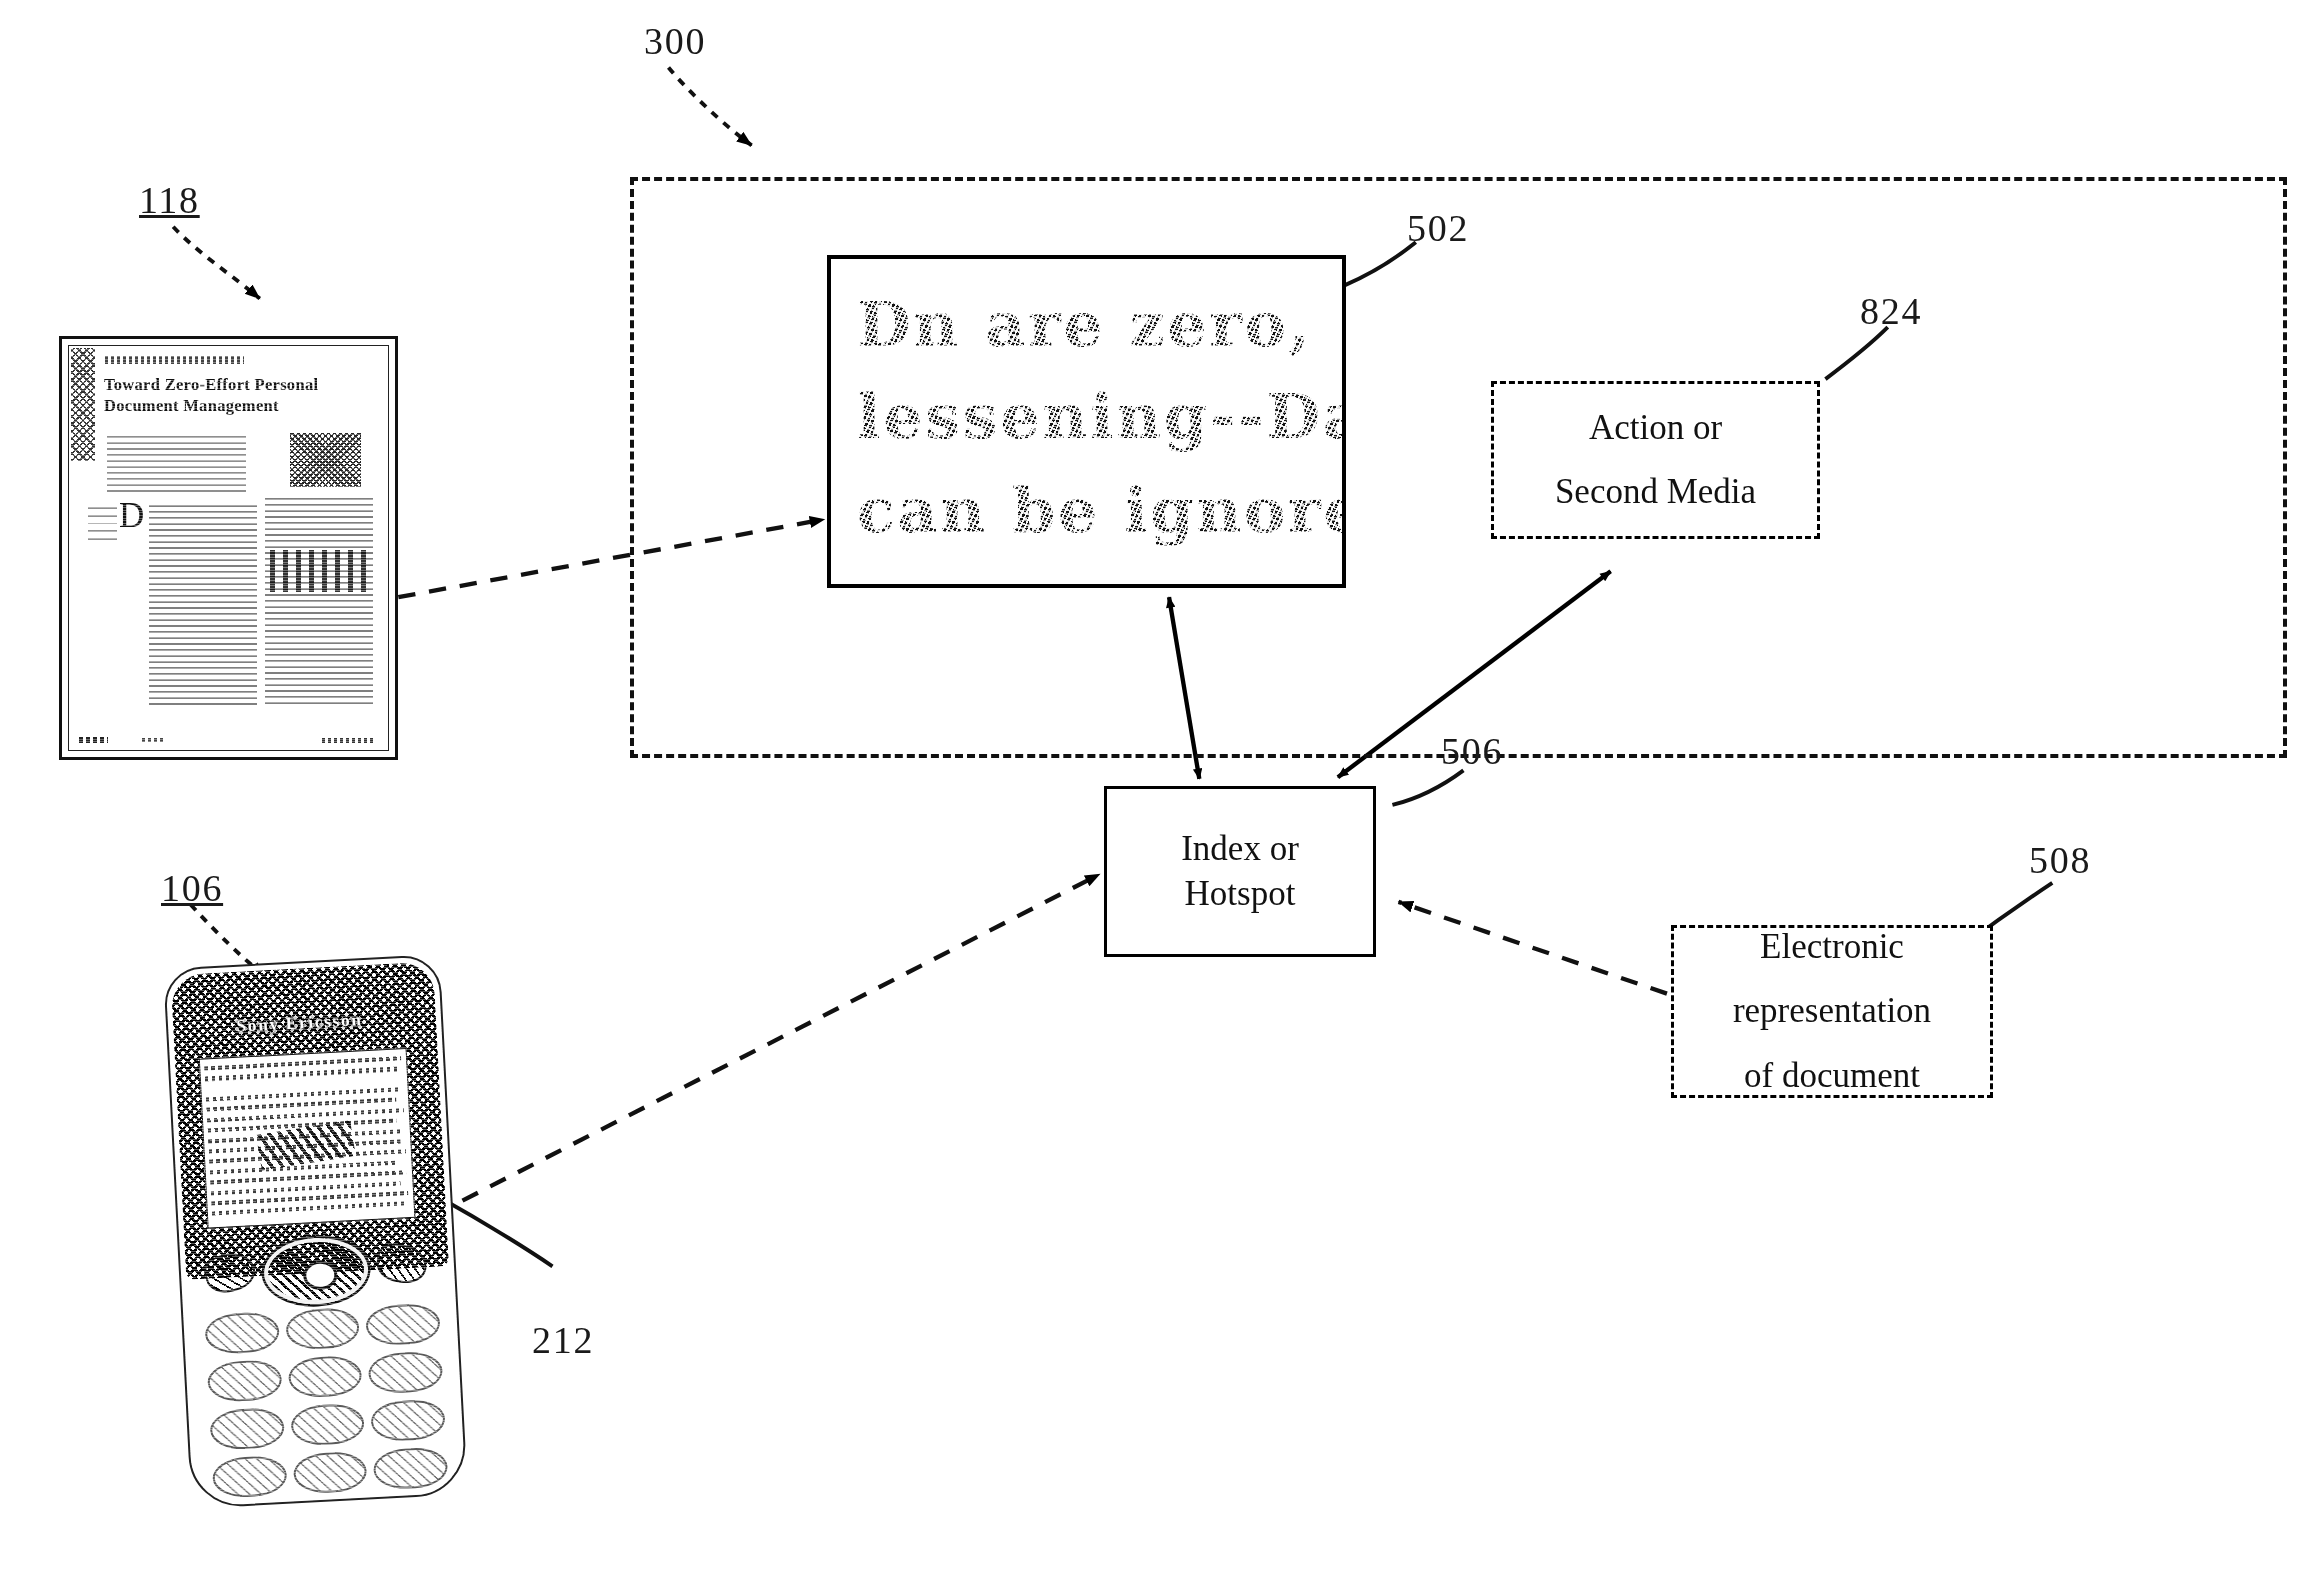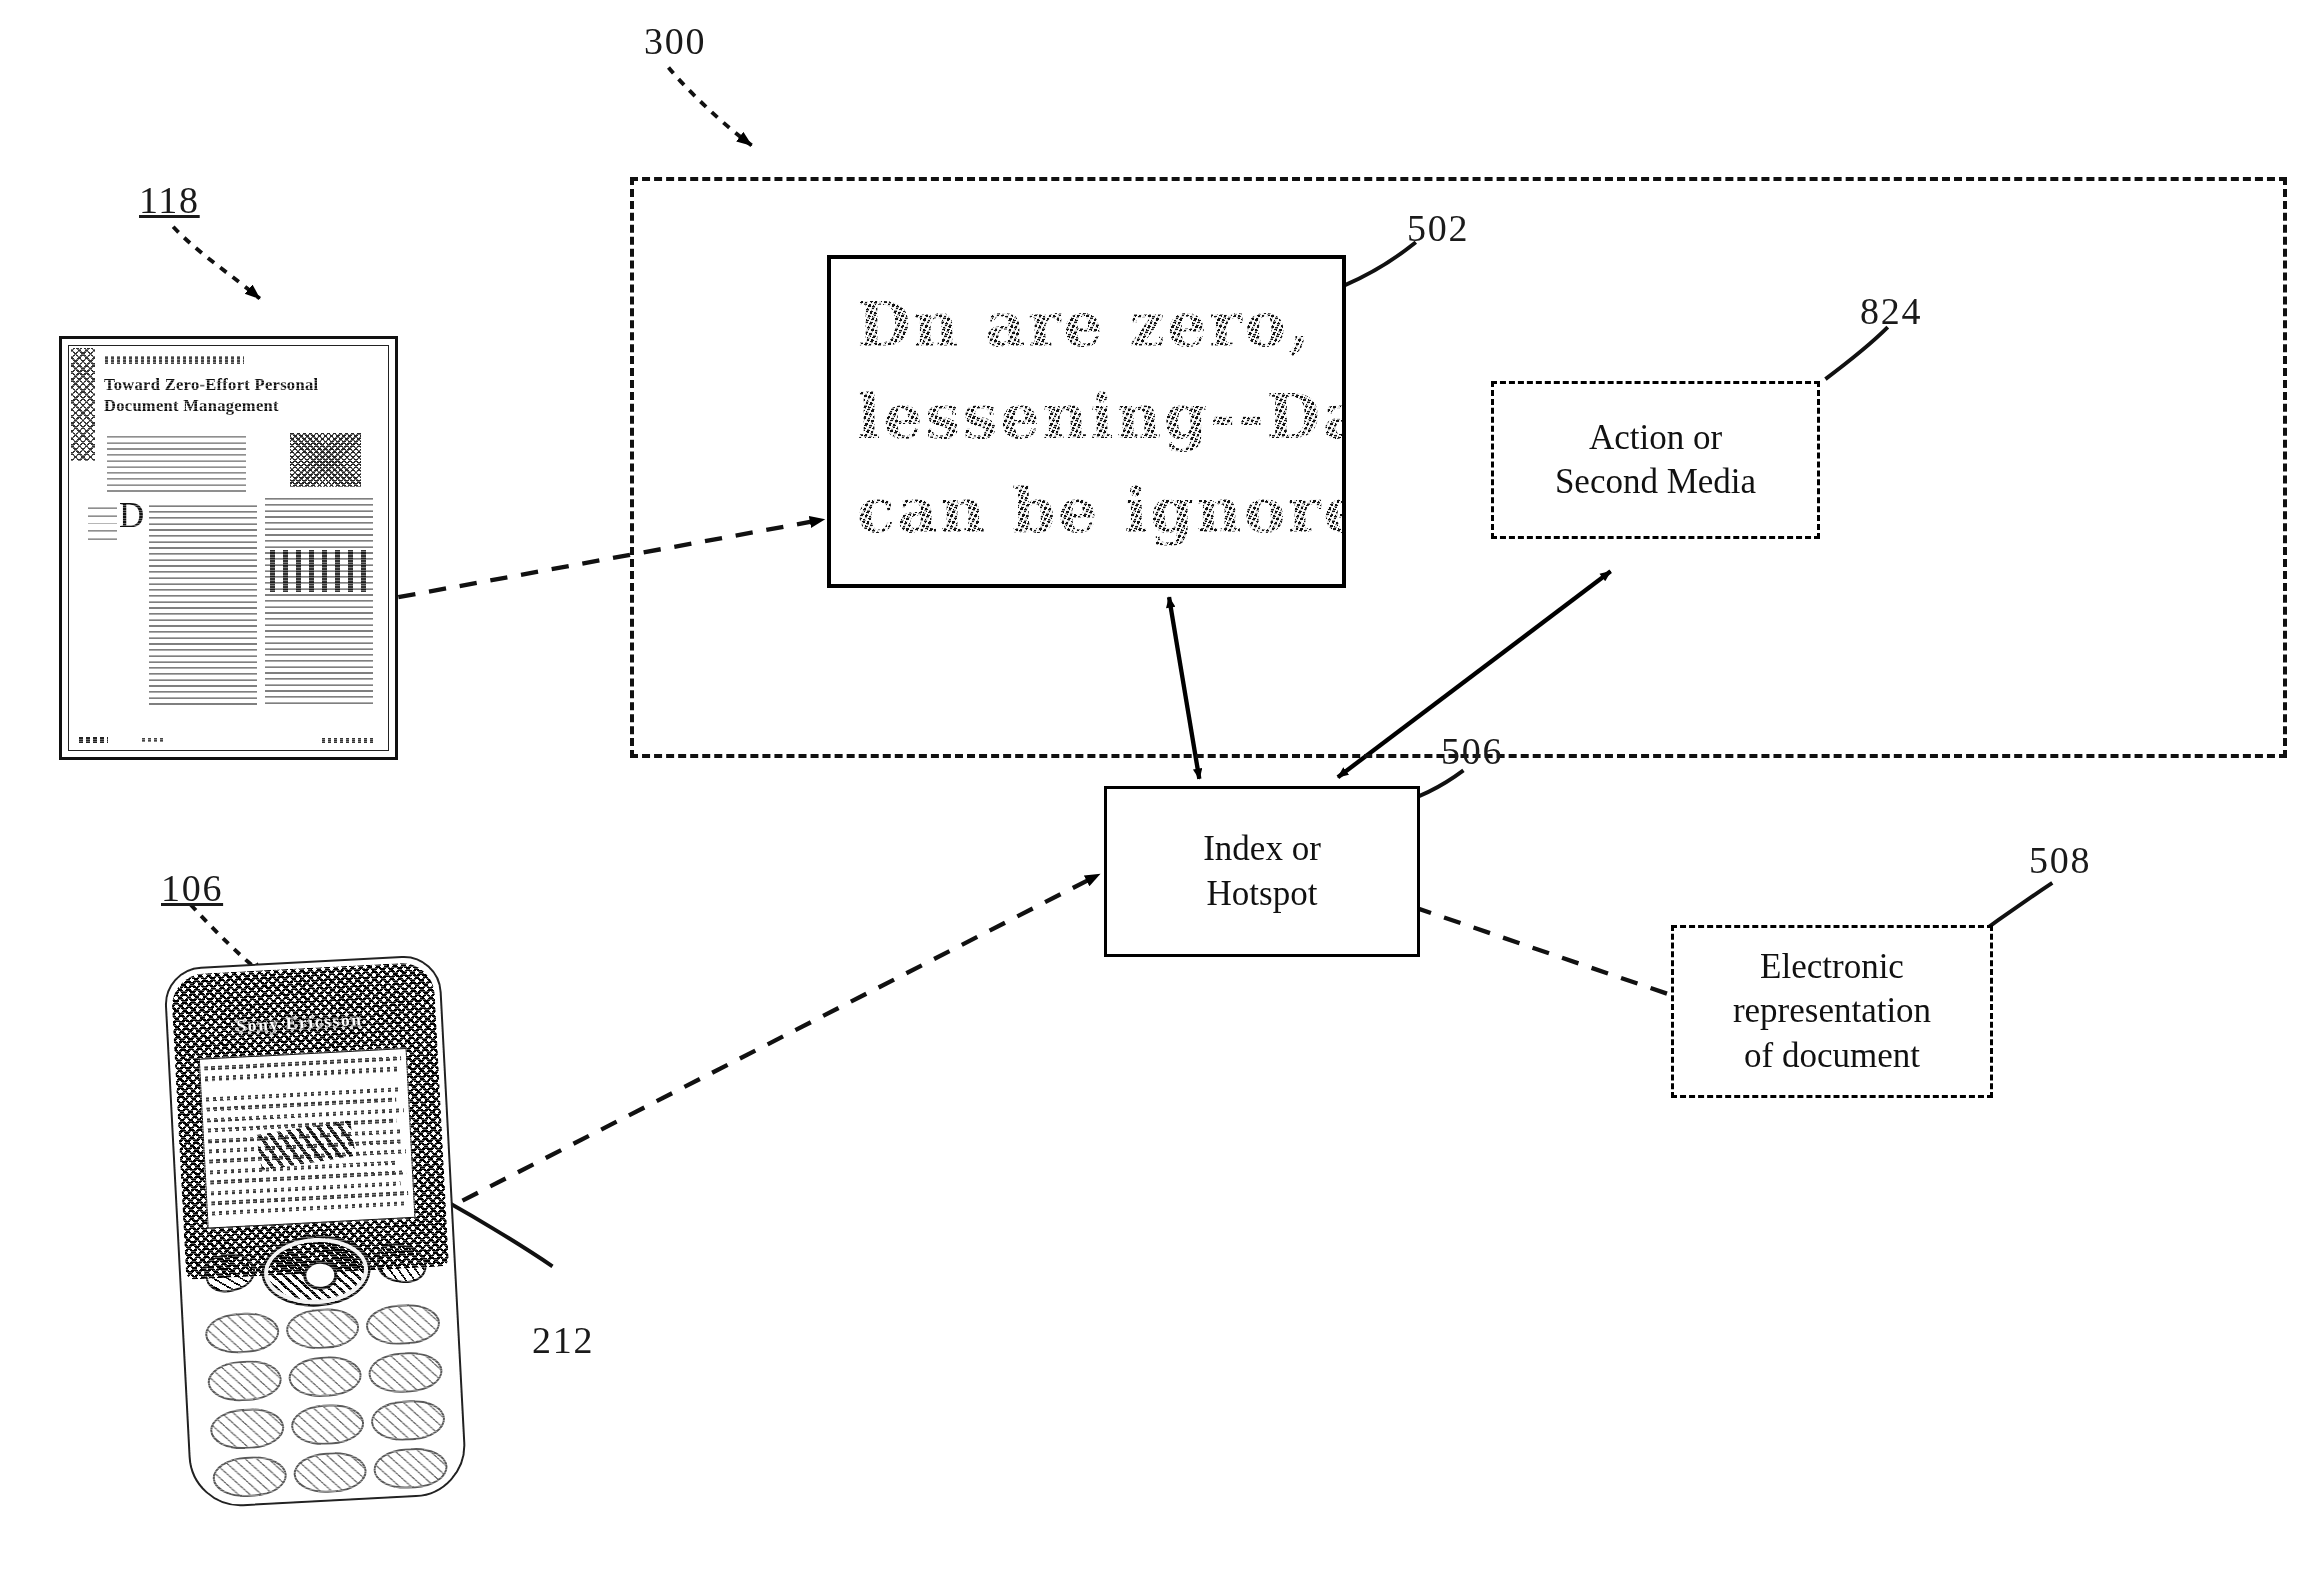--- a/index.html
+++ b/index.html
@@ -53,20 +53,21 @@
     color: #111;
     box-sizing: border-box;
   }
   .box-solid {
     border: 3.5px solid #000;
     background: #fff;
   }
   .box-dashed {
     border: 3.5px dashed #000;
     background: #fff;
+    gap: 20px;
   }
 
   
   #system-boundary {
     position: absolute;
     left: 630px;
     top: 177px;
     width: 1649px;
     height: 573px;
     border: 4.3px dashed #111;
@@ -403,21 +404,21 @@
     <div class="dt-line" style="top:121px;">lessening--Da</div>
     <div class="dt-line" style="top:215px;">can be ignore</div>
     <div class="degrade-mask"></div>
   </div>
 
   <div class="boxlabel box-dashed" style="left:1491px; top:381px; width:329px; height:158px;">
     <div>Action or</div>
     <div>Second Media</div>
   </div>
 
-  <div class="boxlabel box-solid" style="left:1104px; top:786px; width:316px; height:171px;">
+  <div class="boxlabel box-solid" style="left:1104px; top:786px; width:272px; height:171px;">
     <div>Index or</div>
     <div>Hotspot</div>
   </div>
 
   <div class="boxlabel box-dashed" style="left:1671px; top:925px; width:322px; height:173px; font-size:35px;">
     <div>Electronic</div>
     <div>representation</div>
     <div>of document</div>
   </div>
 

